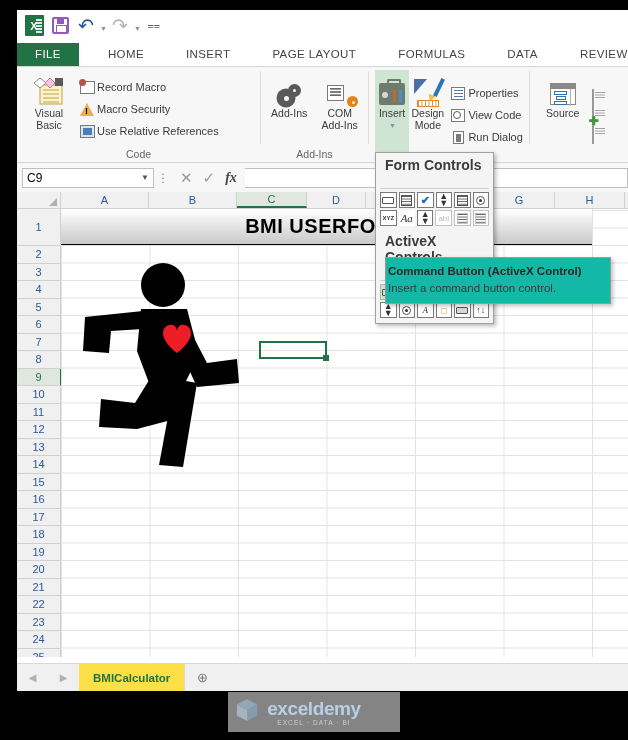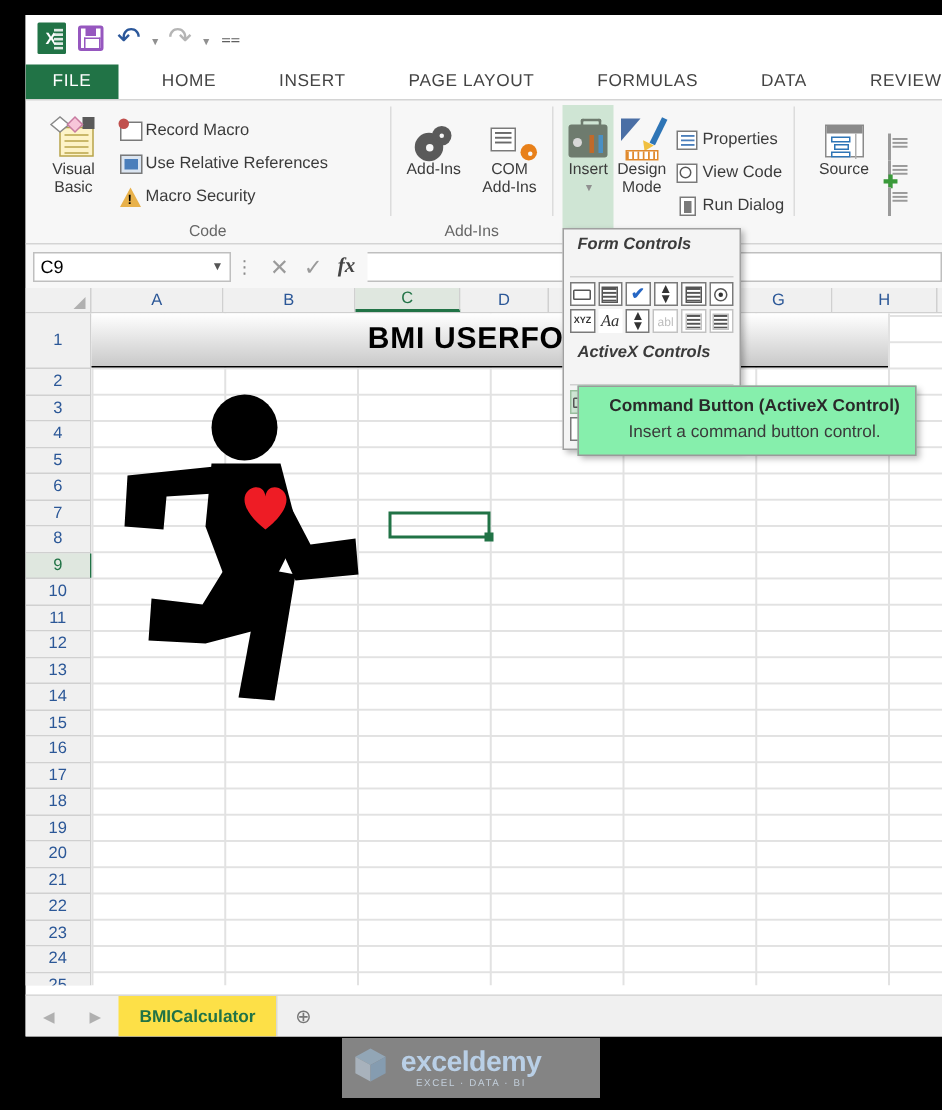--- a/index.html
+++ b/index.html
@@ -174,21 +174,21 @@
 
   
   .person { position:absolute; left:18px; top:50px; width:170px; height:220px; }
 
   
   .ctrlmenu {
     position:absolute; left:358px; top:2px; width:119px;
     background:#f4f4f4; border:1px solid #a0a0a0; box-shadow:2px 2px 4px rgba(0,0,0,.28);
     z-index:40; padding-bottom:2px;
   }
-  .menu-section { font-size:11px; font-weight:bold; color:#3b3b3b; padding:4px 0 14px 9px;font-style:italic; }
+  .menu-section { font-size:14px; font-weight:bold; color:#3b3b3b; padding:4px 0 14px 9px; }
   .menu-sep { height:1px; background:#d0d0d0; margin:1px 4px 2px 4px; }
   .menu-rows { padding:0 4px 2px 4px; }
   .mrow { display:flex; gap:2px; padding:1px 0; }
   .mi {
     width:17px; height:16px; border:1px solid #7a7a7a; background:#fff;
     display:flex; align-items:center; justify-content:center; position:relative; font-size:8px; color:#333;
   }
   .mi.hl { background:#cfe5d4; border-color:#9bbf9f; }
   .mi.dim { border-color:#c2c2c2; color:#bdbdbd; }
   .mi.noborder { border:none; }
@@ -203,22 +203,22 @@
   .s-radio{width:9px;height:9px;border:1.4px solid #555;border-radius:50%;position:relative;}
   .s-radio:after{content:"";position:absolute;left:2px;top:2px;width:3px;height:3px;border-radius:50%;background:#333;}
   .s-xyz{font-size:6px;font-weight:bold;}
   .s-aa{font-family:"Liberation Serif",serif;font-style:italic;font-size:11px;}
   .s-abl{font-size:8px;}
   .s-tog{font-size:9px;}
 
   
   .tooltip {
     position:absolute; left:368px; top:247px; width:226px;
-    background:#86efac; border:1px solid #9a9a9a; box-shadow:2px 2px 4px rgba(0,0,0,.25);
-    padding:7px 9px 9px 19px; z-index:50;text-align:center;
+    background:#14b8a6; border:1px solid #9a9a9a; box-shadow:2px 2px 4px rgba(0,0,0,.25);
+    padding:7px 9px 9px 2px; z-index:50;
   }
   .tt-title { font-size:11.5px; font-weight:bold; color:#2a2a2a; margin-bottom:5px; }
   .tt-desc { font-size:11.5px; color:#3a3a3a; }
 
   
   .sheetbar { height:28px; background:#f0f0f0; display:flex; align-items:stretch; border-top:1px solid #d8d8d8; }
   .navbtns { width:62px; display:flex; align-items:center; justify-content:space-around; color:#b0b0b0; font-size:10px; }
   .stab {
     display:flex; align-items:center; padding:0 14px; font-size:11.5px; font-weight:bold;
     color:#217346; background:#fde047; border-right:1px solid #d8d8d8;
@@ -299,29 +299,29 @@
 
         <div class="smallcol">
           <div class="smallbtn">
             <span class="ic">
                 <span class="ic-rec"></span>
               </span>
             <span>Record Macro</span>
           </div>
           <div class="smallbtn">
             <span class="ic">
+                <span class="ic-warn"></span>
+              </span>
+            <span>Macro Security</span>
+          </div>
+          <div class="smallbtn">
+            <span class="ic">
                 <span class="ic-relref"></span>
               </span>
             <span>Use Relative References</span>
-          </div>
-          <div class="smallbtn">
-            <span class="ic">
-                <span class="ic-warn"></span>
-              </span>
-            <span>Macro Security</span>
           </div>
         </div>
       </div>
       <div class="glabel">Code</div>
     </div>
 
     <div class="rsep"></div>
 
     <div class="rgroup" style="width:107px;">
       <div class="body" style="justify-content:center; gap:6px;">

